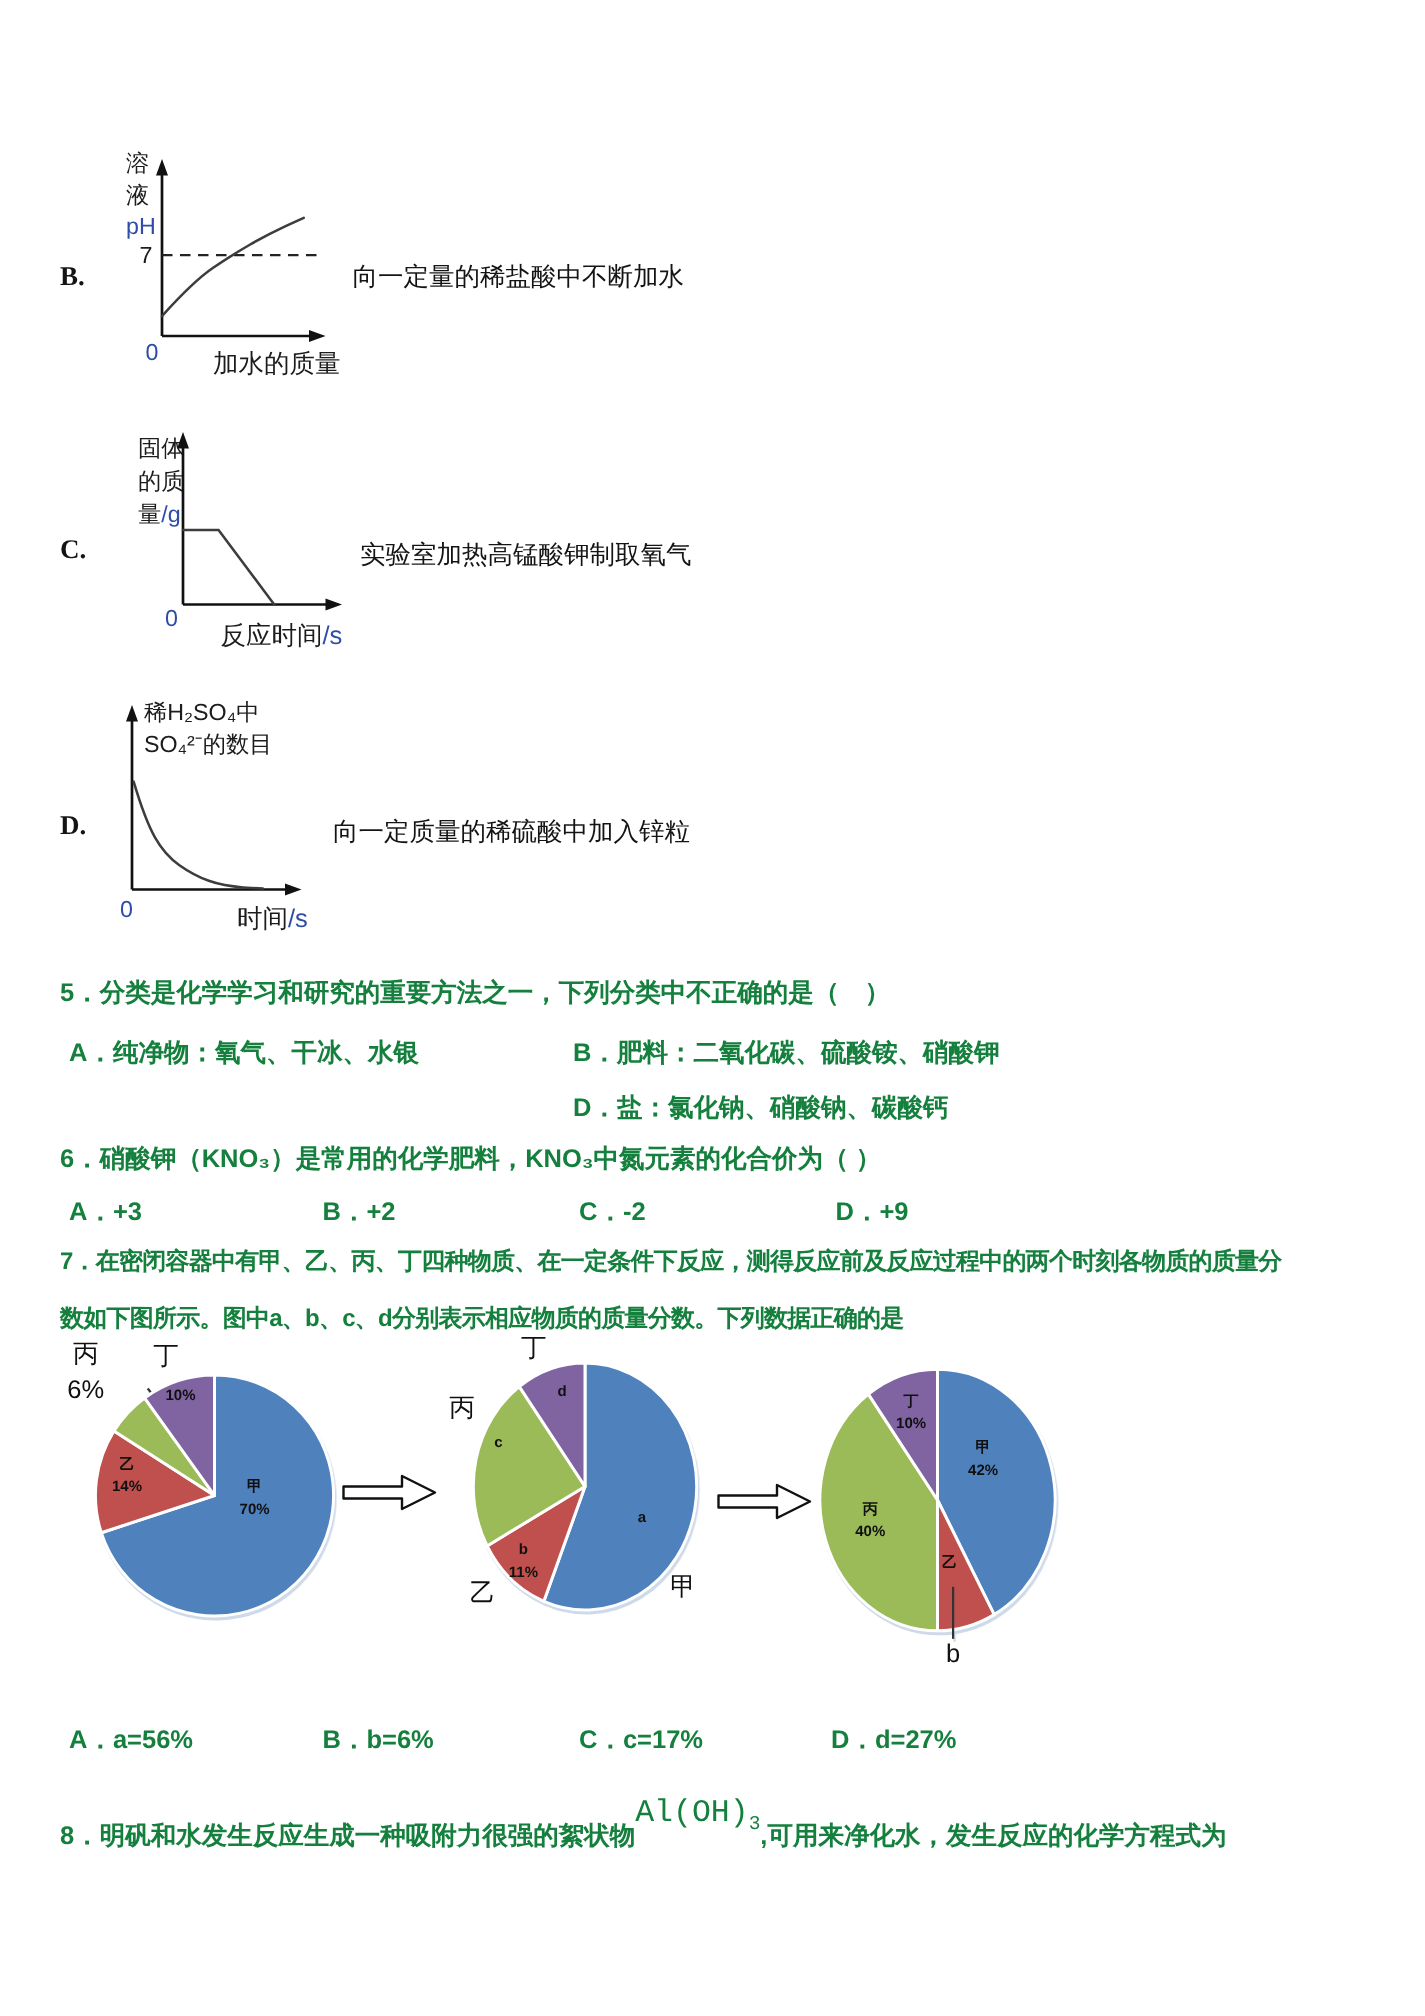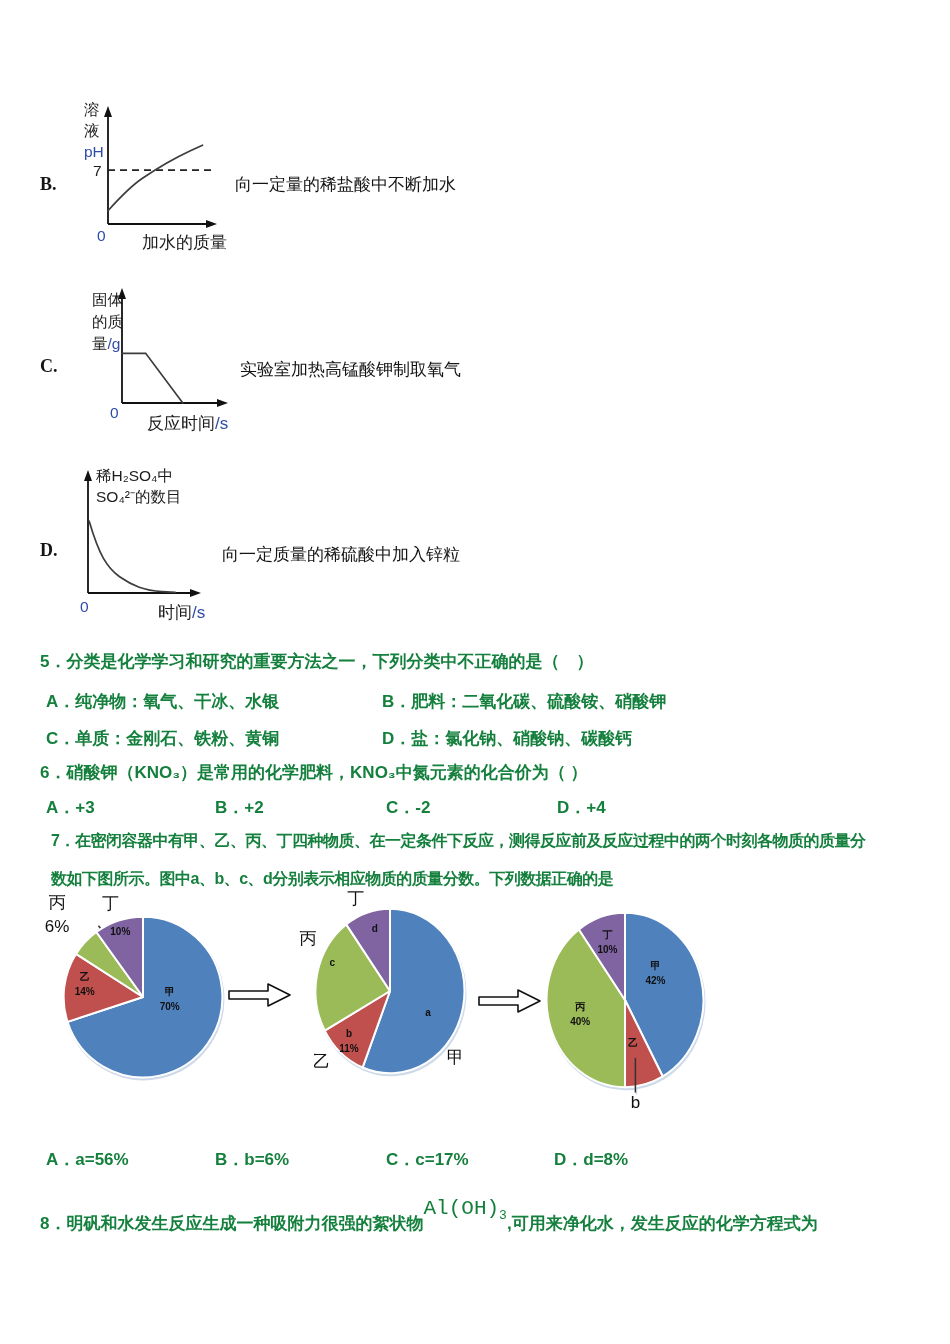--- a/index.html
+++ b/index.html
@@ -1,20 +1,20 @@
 <!DOCTYPE html>
 <html><head>
 <meta charset="utf-8">
 <style>
   html,body{margin:0;padding:0;background:#e8e8e8;}
   .page{position:relative;width:950px;height:1344px;background:#ffffff;margin:0 auto;
         font-family:"Liberation Sans",sans-serif;color:#141414;overflow:hidden;}
   .abs{position:absolute;}
   .q{font-weight:600;font-size:17px;color:#15803d;white-space:nowrap;}
-  .tight{letter-spacing:-0.5px;font-size:16px;margin-left:11px;}
+  .tight{letter-spacing:-0.5px;font-size:16px;}
   .desc{font-weight:400;font-size:17px;white-space:nowrap;}
   .letter{font-family:"Liberation Serif",serif;font-weight:700;font-size:18px;}
   .glabel{font-size:15.5px;color:#1c1c1c;white-space:nowrap;}
   .blue{color:#2f4da8;}
   .ylab{line-height:21px;}
   .ylab3{line-height:22px;}
   svg.graph{overflow:visible;}
   .ax{stroke:#111;stroke-width:1.8;}
   .ah{fill:#111;}
   .curve{fill:none;stroke:#3d3d3d;stroke-width:1.7;stroke-linecap:round;}
@@ -71,28 +71,27 @@
     <polygon class="ah" points="113,126 124,130 113,134"></polygon>
   <path d="M12.1,58.1 Q19.7,83.6 26.3,95.2 Q32.8,106.8 42.6,113.8 Q52.4,120.7 62.2,124.2 Q72.0,127.7 85.1,128.6 L98.2,129.4" class="curve"></path>
     </svg>
   <div class="abs glabel blue" style="left:80px;top:598px">0</div>
   <div class="abs glabel" style="left:158px;top:601px;font-size:17px"><span>时间</span><span class="blue">/s</span></div>
   <div class="abs desc" style="left:222px;top:543px">向一定质量的稀硫酸中加入锌粒</div>
 
   <div class="abs q" style="left:40px;top:650px">5．分类是化学学习和研究的重要方法之一，下列分类中不正确的是（　）</div>
   <div class="abs q" style="left:46px;top:690px">A．纯净物：氧气、干冰、水银</div>
   <div class="abs q" style="left:382px;top:690px">B．肥料：二氧化碳、硫酸铵、硝酸钾</div>
-  <div class="abs q" style="left:46px;top:727px">C．单质：金刚石、铁粉、黄铜</div>
   <div class="abs q" style="left:382px;top:727px">D．盐：氯化钠、硝酸钠、碳酸钙</div>
 
   <div class="abs q" style="left:40px;top:761px">6．硝酸钾（KNO₃）是常用的化学肥料，KNO₃中氮元素的化合价为（ ）</div>
   <div class="abs q" style="left:46px;top:796px">A．+3</div>
   <div class="abs q" style="left:215px;top:796px">B．+2</div>
   <div class="abs q" style="left:386px;top:796px">C．-2</div>
-  <div class="abs q" style="left:557px;top:796px">D．+4</div>
+  <div class="abs q" style="left:557px;top:796px">D．+9</div>
 
   <div class="abs q tight" style="left:40px;top:831px">7．在密闭容器中有甲、乙、丙、丁四种物质、在一定条件下反应，测得反应前及反应过程中的两个时刻各物质的质量分</div>
   <div class="abs q tight" style="left:40px;top:869px">数如下图所示。图中a、b、c、d分别表示相应物质的质量分数。下列数据正确的是</div>
 
   <div class="pie" style="left:62px;top:915px;width:162px;height:164px"><svg viewBox="0 0 200 200" preserveAspectRatio="none" width="100%" height="100%">
         <path d="M100,100 L100.00,2.00 A98,98 0 1 1 6.80,130.28 Z" fill="#4f81bd" stroke="#fff" stroke-width="2" stroke-linejoin="round" vector-effect="non-scaling-stroke"></path>
         <path d="M100,100 L6.80,130.28 A98,98 0 0 1 17.26,47.49 Z" fill="#c0504d" stroke="#fff" stroke-width="2" stroke-linejoin="round" vector-effect="non-scaling-stroke"></path>
         <path d="M100,100 L17.26,47.49 A98,98 0 0 1 42.40,20.72 Z" fill="#9bbb59" stroke="#fff" stroke-width="2" stroke-linejoin="round" vector-effect="non-scaling-stroke"></path>
         <line x1="44.99999999999999" y1="13" x2="64" y2="36" stroke="#333" stroke-width="1.5" vector-effect="non-scaling-stroke"></line>
         <path d="M100,100 L42.40,20.72 A98,98 0 0 1 100.00,2.00 Z" fill="#8064a2" stroke="#fff" stroke-width="2" stroke-linejoin="round" vector-effect="non-scaling-stroke"></path>
@@ -120,17 +119,17 @@
         <path d="M100,100 L100.00,198.00 A98,98 0 0 1 42.40,20.72 Z" fill="#9bbb59" stroke="#fff" stroke-width="2" stroke-linejoin="round" vector-effect="non-scaling-stroke"></path>
         <path d="M100,100 L42.40,20.72 A98,98 0 0 1 100.00,2.00 Z" fill="#8064a2" stroke="#fff" stroke-width="2" stroke-linejoin="round" vector-effect="non-scaling-stroke"></path>
       </svg><div class="pielabel plin" style="left: 69%; top: 35%;">甲
 42%</div><div class="pielabel plin" style="left: 55%; top: 73.5%;">乙</div><div class="pielabel plout" style="left: 56.5%; top: 108%;">b</div><div class="pielabel plin" style="left: 22%; top: 58%;">丙
 40%</div><div class="pielabel plin" style="left: 39%; top: 17.5%;">丁
 10%</div></div>
 
   <div class="abs q" style="left:46px;top:1148px">A．a=56%</div>
   <div class="abs q" style="left:215px;top:1148px">B．b=6%</div>
   <div class="abs q" style="left:386px;top:1148px">C．c=17%</div>
-  <div class="abs q" style="left:554px;top:1148px">D．d=8%</div>
+  <div class="abs q" style="left:554px;top:1148px">D．d=27%</div>
 
   <div class="abs q" style="left:40px;top:1212px"><span>8．明矾和水发生反应生成一种吸附力很强的絮状物</span><span class="formula"><span>Al(OH)</span><sub>3</sub></span><span>,可用来净化水，发生反应的化学方程式为</span></div>
 
 </div>
 
 </body></html>

